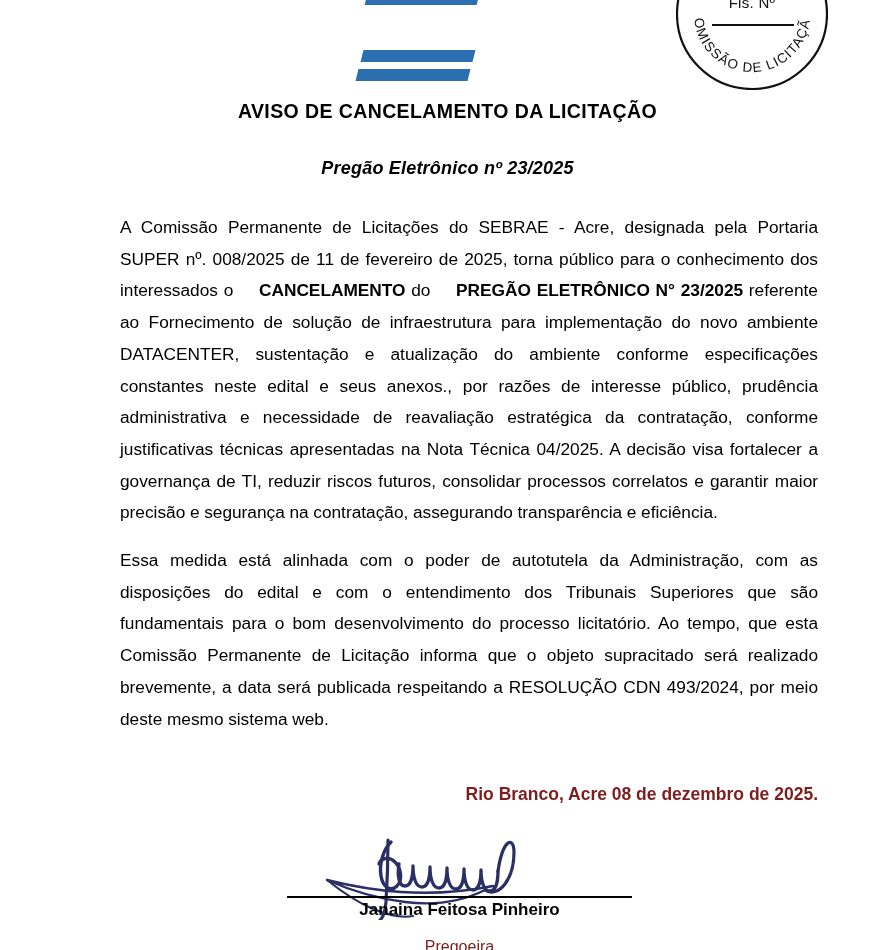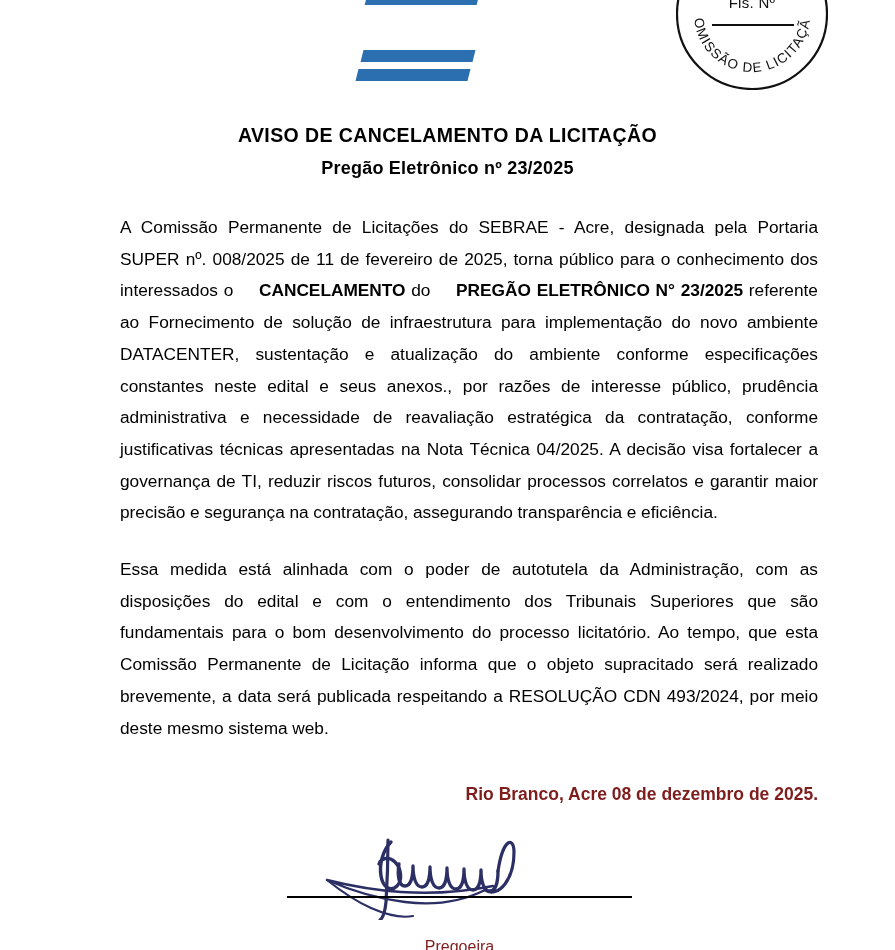--- a/index.html
+++ b/index.html
@@ -108,52 +108,52 @@
   .doc-title {
     position: absolute;
     left: 0;
     top: 100px;
     width: 895px;
     text-align: center;
     font-size: 19.5px;
     font-weight: 700;
     letter-spacing: 0.4px;
     color: #000;
-    margin-top: 24px;
   }
   .doc-subtitle {
     position: absolute;
     left: 0;
     top: 158px;
     width: 895px;
     text-align: center;
     font-size: 18px;
     font-weight: 700;
     letter-spacing: 0.2px;
     color: #000;
+    font-style: italic;
   }
 
   
   .body-wrap {
     position: absolute;
     left: 120px;
     top: 212px;
     width: 698px;
   }
   .para {
     font-size: 17.3px;
     line-height: 31.7px;
     text-align: justify;
     text-align-last: left;
     color: #000;
     margin: 0;
     hyphens: none;
     word-spacing: -0.2px;
   }
-  .para + .para { margin-top: 25px; }
+  .para + .para { margin-top: 16px; }
   .para b { font-weight: 700; margin-left: 20px; }
 
   
   .closing {
     position: absolute;
     left: 120px;
     top: 784px;
     width: 698px;
     text-align: right;
     font-size: 17.5px;
@@ -262,14 +262,15 @@
       <path d="M211 41 C213 28 216 18 220 14 C224 10 227 14 227 22
                C227 34 224 46 218 54 C212 62 204 64 198 60" stroke-width="3.2"></path>
 
       <path d="M198 60 C178 70 150 76 118 72 C86 68 58 58 40 50
                C56 54 84 60 114 62 C144 64 176 62 206 56" stroke-width="2.4"></path>
       <path d="M40 50 C50 58 66 70 84 78 C100 85 116 88 126 86" stroke-width="2.2"></path>
     </g>
   </svg>
 
   <div class="sig-rule"></div>
+  <div class="sig-name">Janaina Feitosa Pinheiro</div>
   <div class="sig-role">Pregoeira</div>
 </div>
 
 </body></html>

